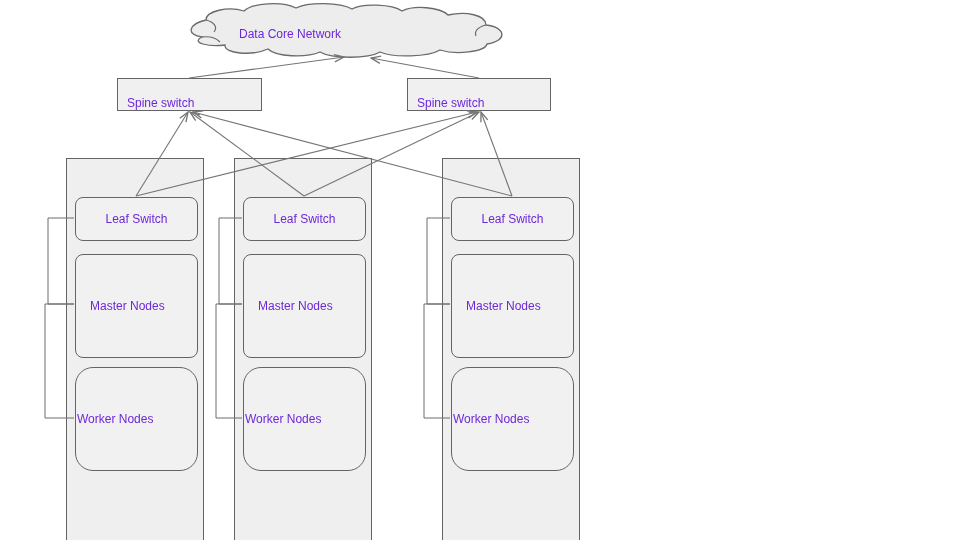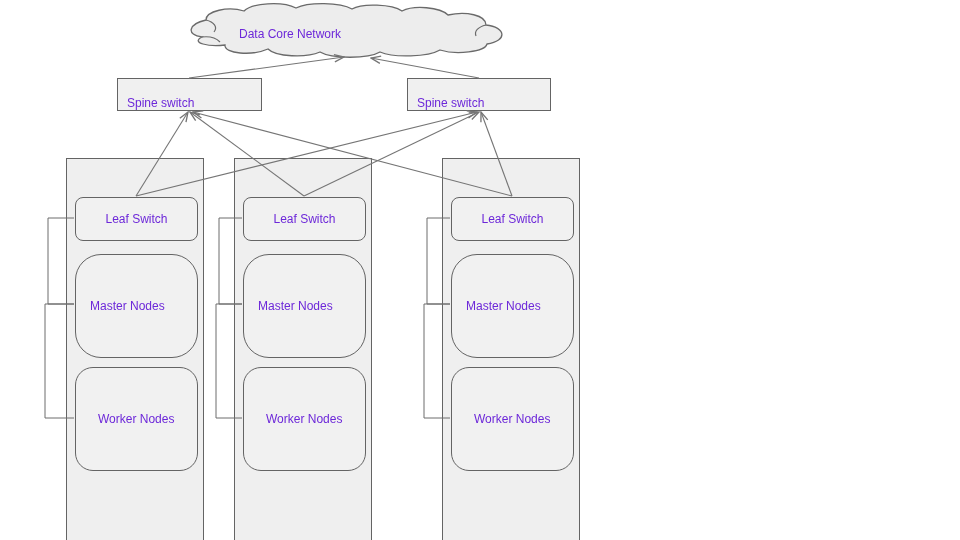--- a/index.html
+++ b/index.html
@@ -19,22 +19,22 @@
   .spine1 { left:117px; }
   .spine2 { left:407px; width:144px; }
   .rack { top:158px; width:138px; height:412px; background:#efefef; }
   .rack1 { left:66px; } .rack2 { left:234px; } .rack3 { left:442px; }
   .node {
     position:absolute; box-sizing:border-box; left:8px; width:123px;
     background:#f1f1f1; border:1px solid #646464;
     display:flex; align-items:center;
   }
   .leaf   { top:38px;  height:44px;  border-radius:8px;  justify-content:center; }
-  .master { top:95px;  height:104px; border-radius:26px; padding-left:14px; }
-  .worker { top:208px; height:104px; border-radius:18px; padding-left:22px; }
+  .master { top:95px;  height:104px; border-radius:8px; padding-left:14px; }
+  .worker { top:208px; height:104px; border-radius:18px; padding-left:1px; }
   .node-label { line-height:23px; }
   .wrap2 { display:block; max-width:82px; }
   .cloud-svg { position:absolute; left:180px; top:0; }
   .cloud-label { position:absolute; left:239px; top:23px; height:22px; line-height:22px; white-space:nowrap; }
   .overlay { position:absolute; left:0; top:0; pointer-events:none; }
   .edge { stroke:#757575; stroke-width:1.1; fill:none; }
   .bracket { stroke:#6d6d6d; stroke-width:1; fill:none; }
 </style>
 </head>
 <body>

